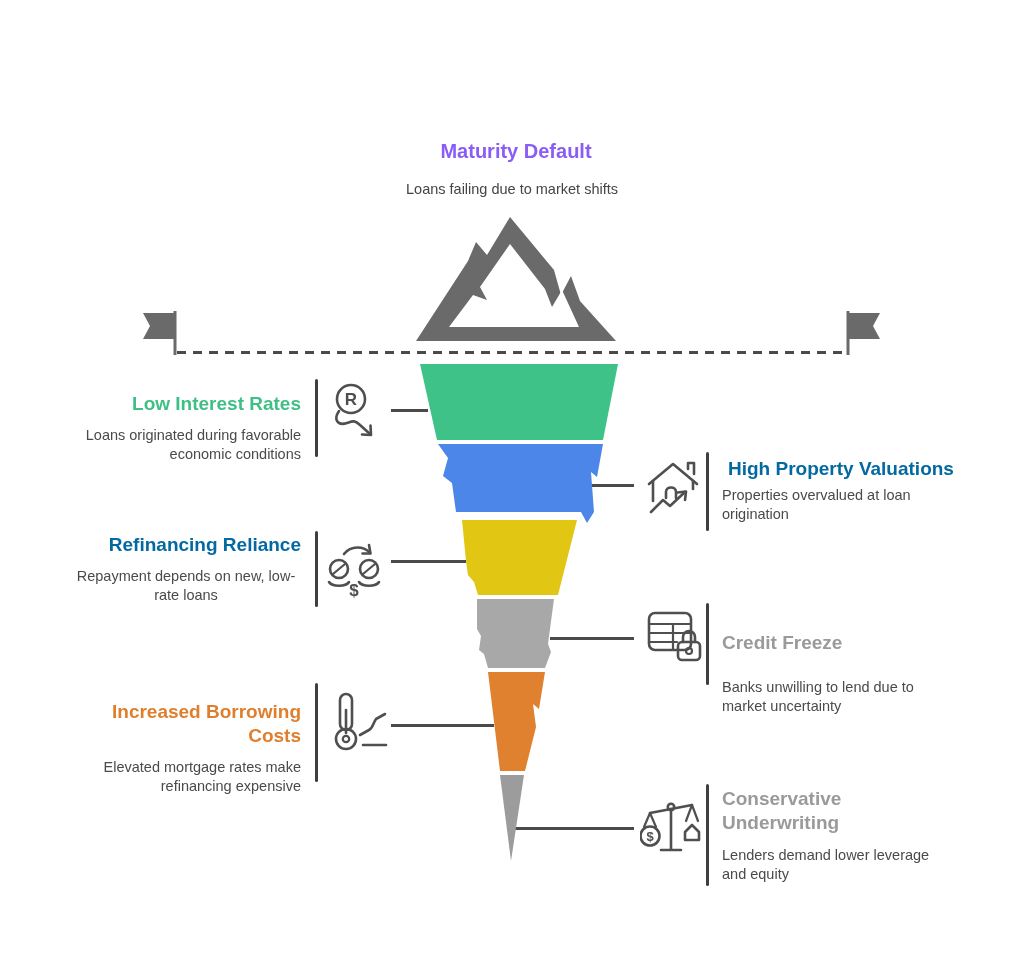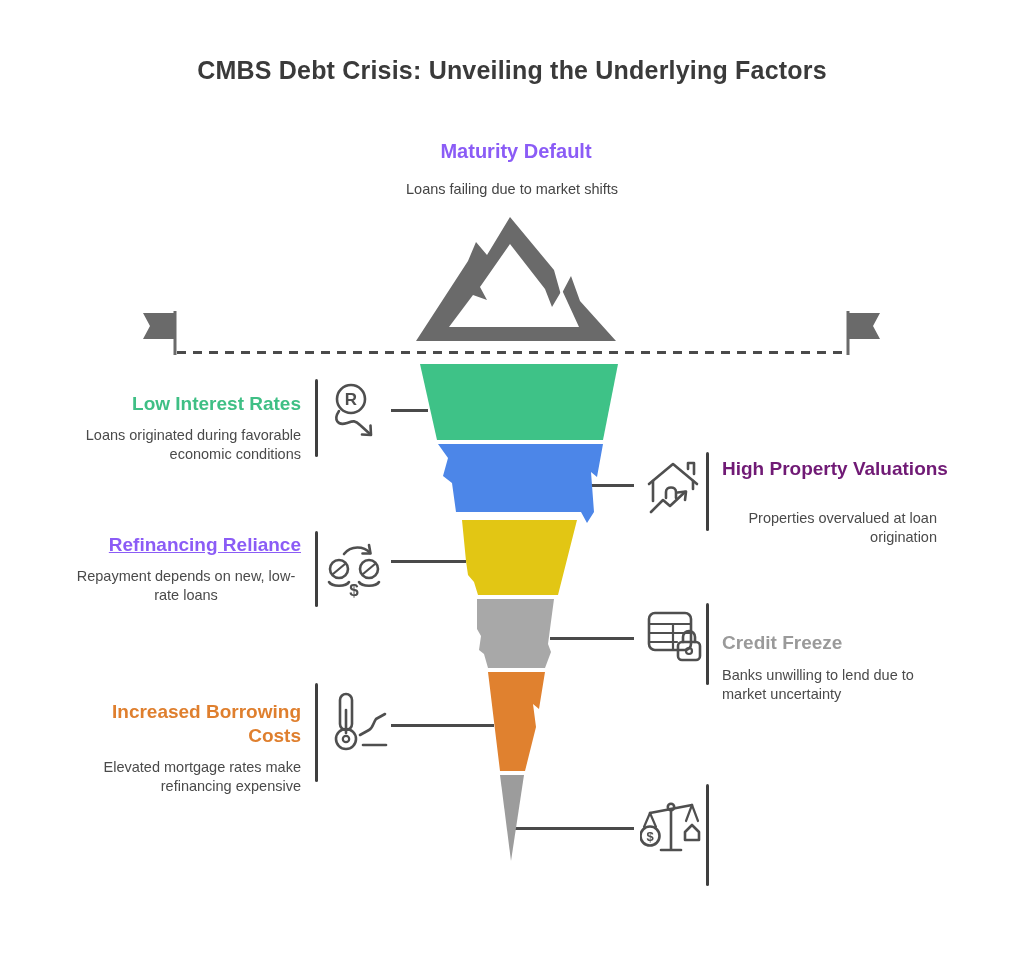--- a/index.html
+++ b/index.html
@@ -69,21 +69,20 @@
   .icon svg { display: block; }
   .ln { fill: none; stroke: #4f4f4f; stroke-width: 2.6; stroke-linecap: round; stroke-linejoin: round; }
   .ln-thin { fill: none; stroke: #4f4f4f; stroke-width: 2.2; stroke-linecap: round; stroke-linejoin: round; }
   svg text { font-family: "Liberation Sans", sans-serif; font-weight: bold; fill: #4f4f4f; }
 </style>
 </head>
 <body>
 
 <div class="canvas">
 
-  <div class="title">CMBS Debt Crisis: Unveiling the Underlying Factors</div>
 
   <div class="apex-heading">Maturity Default</div>
   <div class="apex-subheading">Loans failing due to market shifts</div>
 
   <div class="mountain">
     <svg width="206" height="128" viewBox="0 0 206 128">
       <path fill="#6a6a6a" d="M3,126 L55,46 L63,27 L74,40 L97,2 L141,55 L148,80 L158,61 L167,86 L203,126 Z"></path>
       <path fill="#ffffff" d="M36,112 L60,80 L74,85 L67,72 L97,29 L132,74 L139,92 L149,75 L166,112 Z"></path>
     </svg>
   </div>
@@ -133,56 +132,56 @@
   <div class="icon" style="left:326px; top:382px;">
     <svg width="62" height="62" viewBox="0 0 62 62">
       <circle class="ln" cx="25" cy="17" r="14"></circle>
       <text x="25" y="23" font-size="17" text-anchor="middle">R</text>
       <path class="ln" d="M13,29 C7,38 12,44 21,41 C27,39 29,38 34,43 L44,52"></path>
       <path class="ln" d="M36,52.5 L45,53 L44.5,43.5"></path>
     </svg>
   </div>
 
   <div class="factor right" style="top:457px;">
-    <div class="factor-heading" style="width: 270px; color: #701a75;">High Property Valuations</div>
-    <div class="factor-desc" style="width:215px; margin-top:28px;text-align:right;">Properties overvalued at loan origination</div>
+    <div class="factor-heading" style="width: 270px; color: #0369a1; margin-left: 6px;">High Property Valuations</div>
+    <div class="factor-desc" style="width:215px; margin-top:5px;">Properties overvalued at loan origination</div>
   </div>
   <div class="icon" style="left:643px; top:456px;">
     <svg width="60" height="62" viewBox="0 0 60 62">
       <path class="ln" d="M6,28 L30,8 L54,28"></path>
       <path class="ln" d="M45,13 L45,7 L51,7 L51,18"></path>
       <path class="ln" d="M10,25 L10,45"></path>
       <path class="ln" d="M50,25 L50,33"></path>
       <path class="ln" d="M23,42 L23,36 C23,30 33,30 33,36 L33,42"></path>
       <path class="ln" d="M8,56 L20,44 L27,50 L42,36"></path>
       <path class="ln" d="M34.5,36.5 L43,35.5 L42,44"></path>
     </svg>
   </div>
 
   <div class="factor left" style="top:533px;">
-    <div class="factor-heading" style="color: #8b5cf6; text-decoration: underline;">Refinancing Reliance</div>
+    <div class="factor-heading" style="color: #0369a1;">Refinancing Reliance</div>
     <div class="factor-desc" style="width:230px;text-align:center;">Repayment depends on new, low-rate loans</div>
   </div>
   <div class="icon" style="left:324px; top:540px;">
     <svg width="64" height="62" viewBox="0 0 64 62">
       <path class="ln" d="M20,14 C27,5 40,6 46,13"></path>
       <path class="ln" d="M38.5,13.5 L46.5,13.5 L45,5"></path>
       <circle class="ln" cx="15" cy="29" r="9"></circle>
       <path class="ln-thin" d="M9,34 L21,24"></path>
       <path class="ln" d="M5,42 C8,47 22,47 25,42"></path>
       <circle class="ln" cx="45" cy="29" r="9"></circle>
       <path class="ln-thin" d="M39,34 L51,24"></path>
       <path class="ln" d="M35,42 C38,47 52,47 55,42"></path>
       <text x="30" y="56" font-size="17" text-anchor="middle">$</text>
     </svg>
   </div>
 
   <div class="factor right" style="top:610px;">
     <div class="factor-heading" style="color: rgb(154, 154, 154); margin-top: 21px;">Credit Freeze</div>
-    <div class="factor-desc" style="width:222px; margin-top:11px;">Banks unwilling to lend due to market uncertainty</div>
+    <div class="factor-desc" style="width:222px; margin-top:23px;">Banks unwilling to lend due to market uncertainty</div>
   </div>
   <div class="icon" style="left:645px; top:608px;">
     <svg width="60" height="58" viewBox="0 0 60 58">
       <rect class="ln" x="4" y="5" width="42" height="37" rx="6"></rect>
       <path class="ln-thin" d="M4,16 L46,16"></path>
       <path class="ln-thin" d="M4,25 L46,25"></path>
       <path class="ln-thin" d="M4,34 L32,34"></path>
       <path class="ln-thin" d="M28,16 L28,42"></path>
       <path class="ln" d="M38,34 L38,29 a6,6 0 0 1 12,0 L50,34"></path>
       <rect class="ln" x="33" y="34" width="22" height="18" rx="4" fill="#ffffff"></rect>
@@ -198,20 +197,24 @@
     <svg width="58" height="62" viewBox="0 0 58 62">
       <rect class="ln" x="10" y="4" width="12" height="36" rx="6"></rect>
       <circle class="ln" cx="16" cy="49" r="10"></circle>
       <path class="ln" d="M16,20 L16,43"></path>
       <circle class="ln-thin" cx="16" cy="49" r="3.2"></circle>
       <path class="ln" d="M30,45 L39,40 C43,38 43,33 46,29 L55,24"></path>
       <path class="ln" d="M33,55 L56,55"></path>
     </svg>
   </div>
 
+  <div class="factor right" style="top:787px;">
+    <div class="factor-heading" style="width: 200px; color: rgb(154, 154, 154);">Conservative Underwriting</div>
+    <div class="factor-desc" style="width:232px; margin-top:11px;">Lenders demand lower leverage and equity</div>
+  </div>
   <div class="icon" style="left:640px; top:796px;">
     <svg width="62" height="62" viewBox="0 0 62 62">
       <path class="ln" d="M31,13 L31,53"></path>
       <path class="ln" d="M21,54 L41,54"></path>
       <path class="ln" d="M10,17 L52,9"></path>
       <circle class="ln" cx="31" cy="11" r="3.2" fill="#ffffff"></circle>
       <path class="ln-thin" d="M10,17 L4,31 M10,17 L16,31"></path>
       <path class="ln-thin" d="M52,9 L46,25 M52,9 L58,25"></path>
       <circle class="ln" cx="10" cy="40" r="9.5"></circle>
       <text x="10" y="45" font-size="13" text-anchor="middle">$</text>

